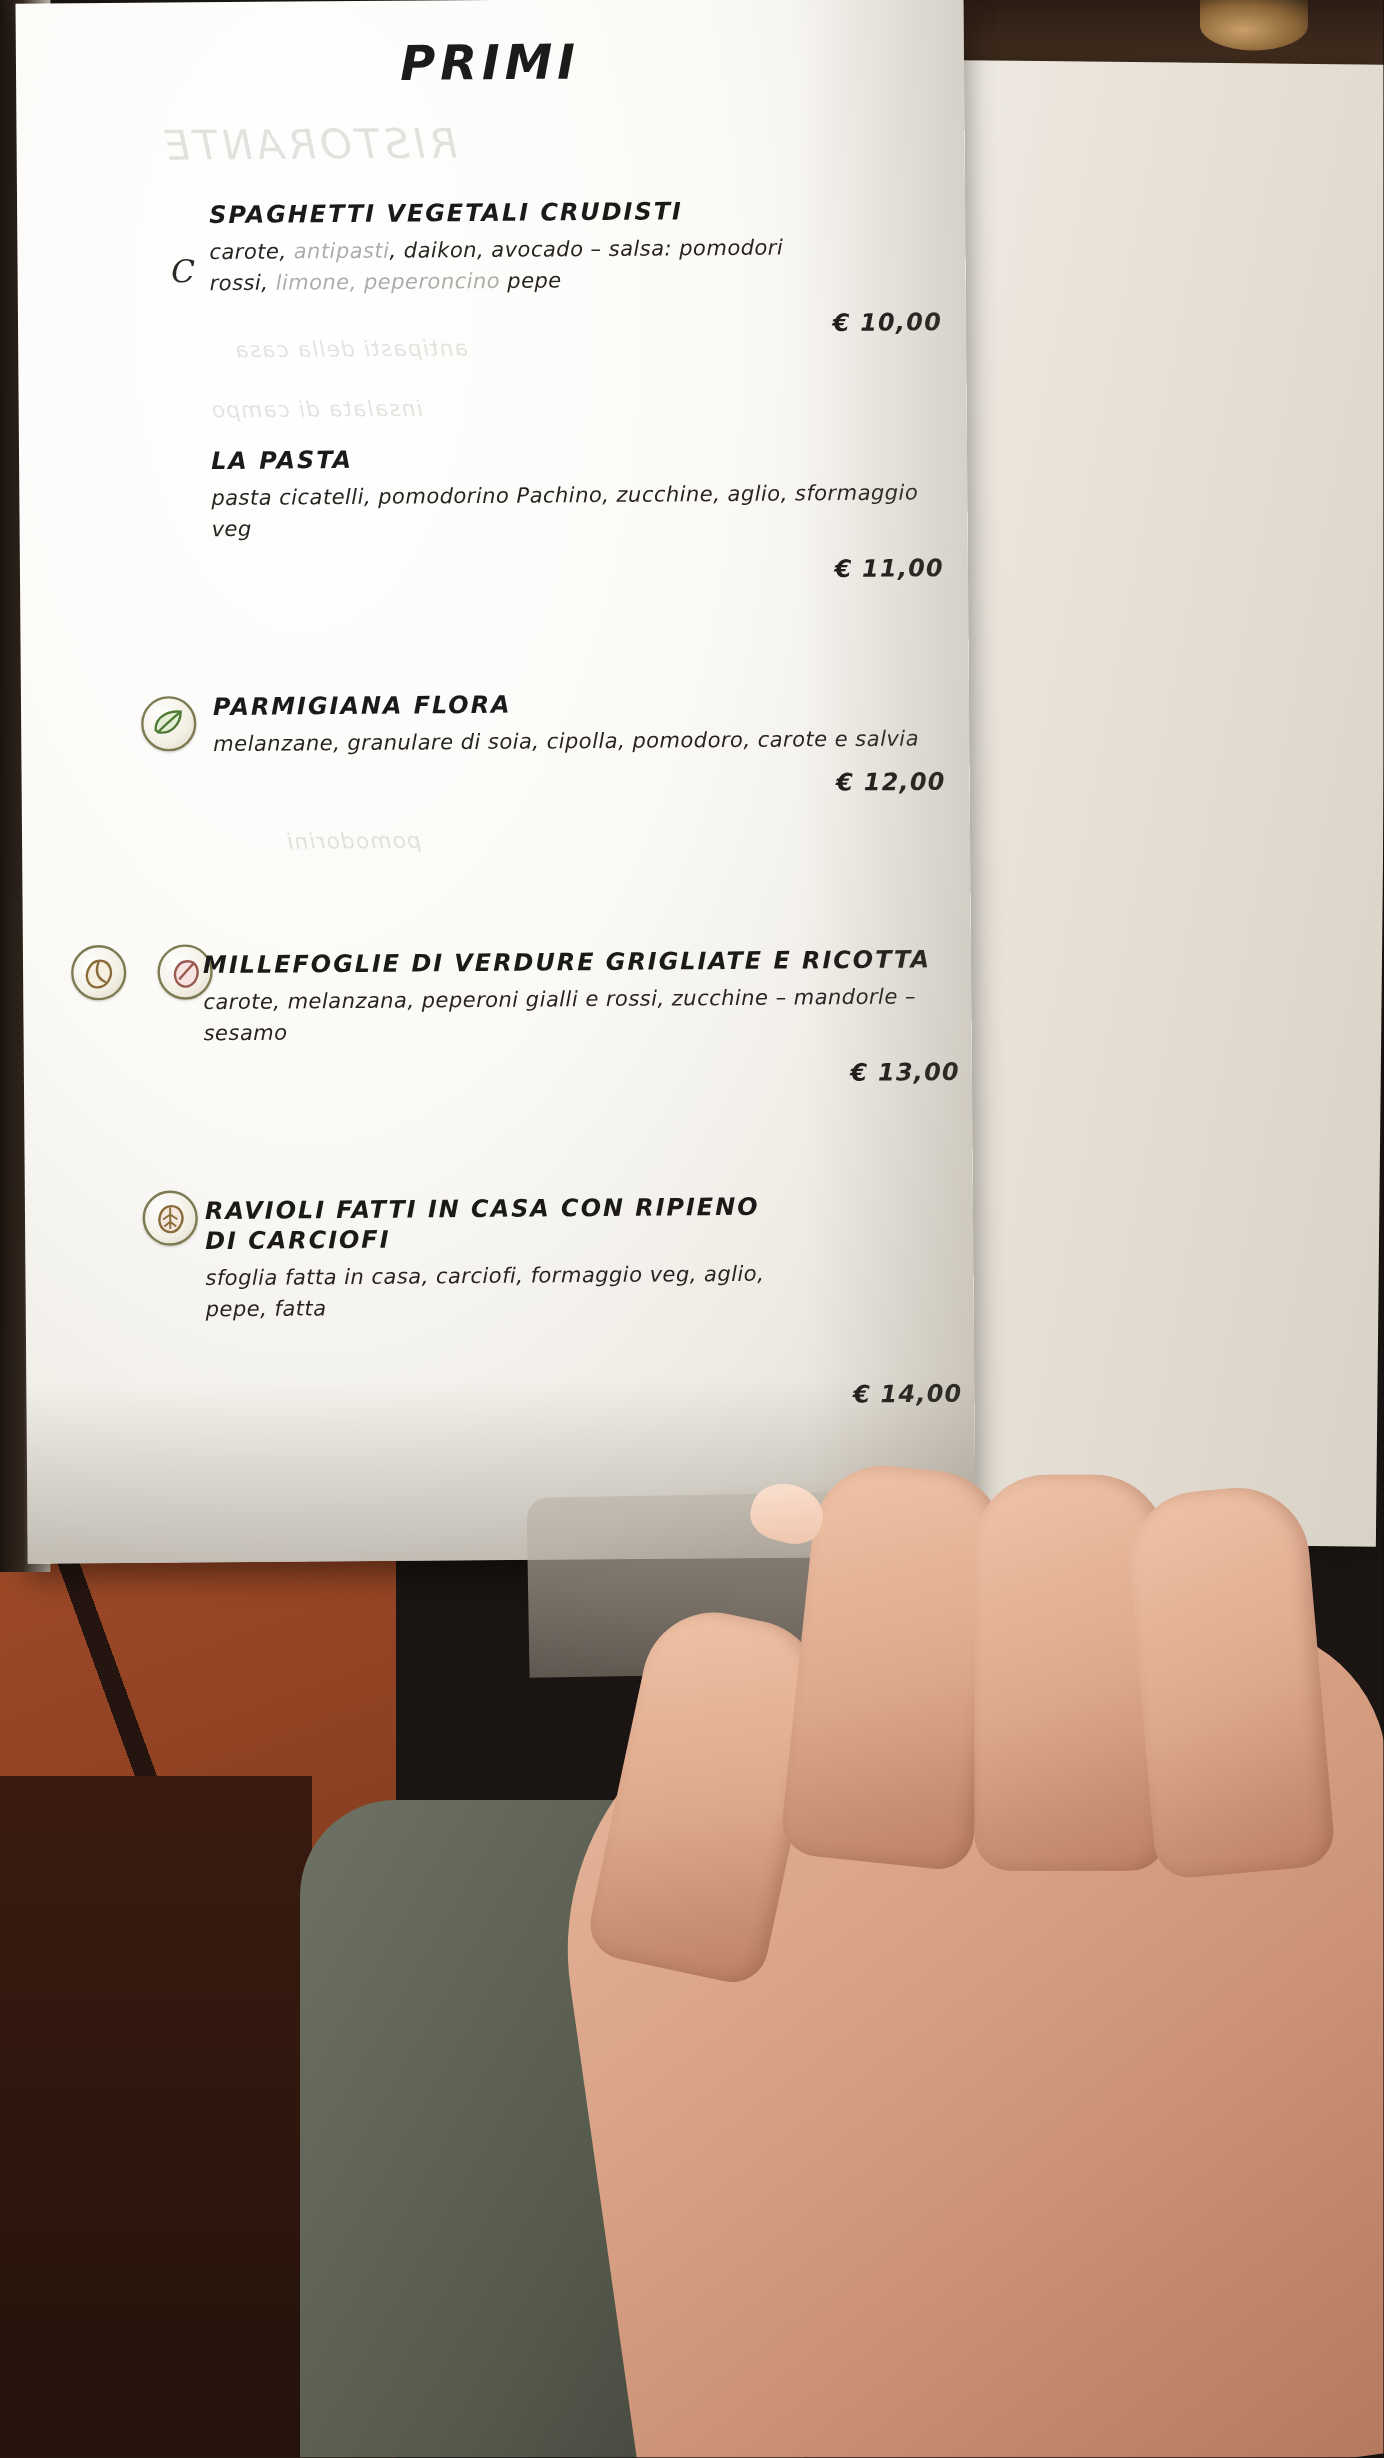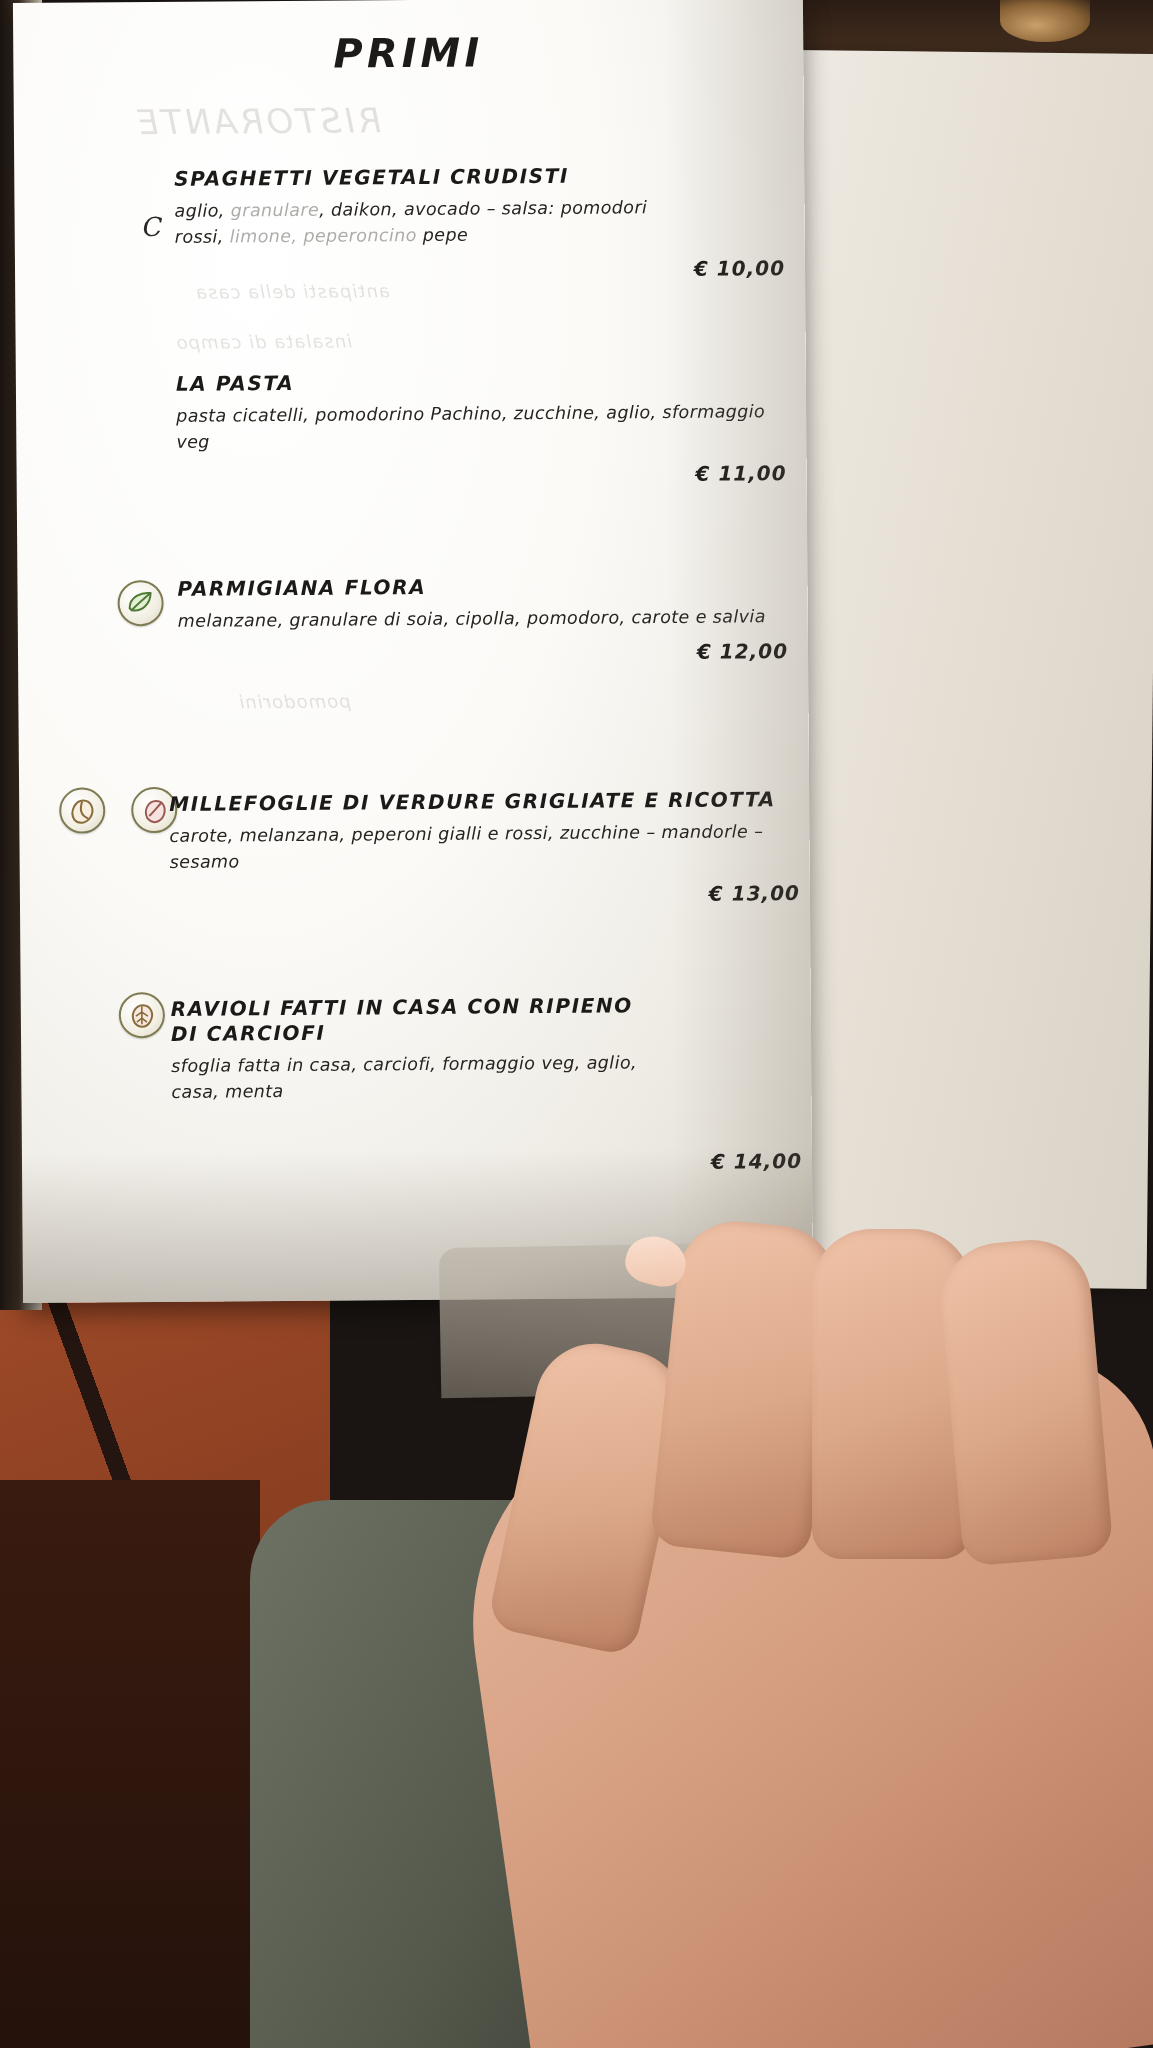--- a/index.html
+++ b/index.html
@@ -261,21 +261,21 @@
 
     <div class="menu">
 
       <div class="title">PRIMI</div>
 
       <div class="mark-c">C</div>
 
       <div class="dish" style="top:165px;">
         <div class="name">SPAGHETTI VEGETALI CRUDISTI</div>
         <div class="desc">
-          <span>aglio, </span><span class="faint">granulare</span><span>, daikon, avocado – salsa: pomodori</span>
+          <span>carote, </span><span class="faint">antipasti</span><span>, daikon, avocado – salsa: pomodori</span>
           <br>
           <span>rossi, </span><span class="faint">limone, peperoncino</span><span> pepe</span>
         </div>
         <div class="price">€ 10,00</div>
       </div>
 
       <div class="dish" style="top:370px;">
         <div class="name">LA  PASTA</div>
         <div class="desc">pasta cicatelli, pomodorino Pachino, zucchine, aglio, sformaggio veg</div>
         <div class="price">€ 11,00</div>
@@ -317,21 +317,21 @@
           <path d="M21 12 L21 30 M21 18 L15 22 M21 18 L27 22 M21 24 L16 28 M21 24 L26 28" fill="none" stroke="#8a6b3a" stroke-width="1.6"></path>
         </svg>
       </div>
       <div class="dish" style="top:995px; left:150px; width:640px;">
         <div class="name">
           <span>RAVIOLI FATTI IN CASA CON RIPIENO</span><br>
           <span>DI CARCIOFI</span>
         </div>
         <div class="desc">
           <span>sfoglia fatta in casa, carciofi, formaggio veg, aglio,</span><br>
-          <span>casa, menta</span>
+          <span>pepe, fatta</span>
         </div>
         <div class="price" style="margin-top:48px;">€ 14,00</div>
       </div>
 
     </div>
 
     <div class="page-bottom-shade"></div>
   </div>
 
   <div class="hand">

